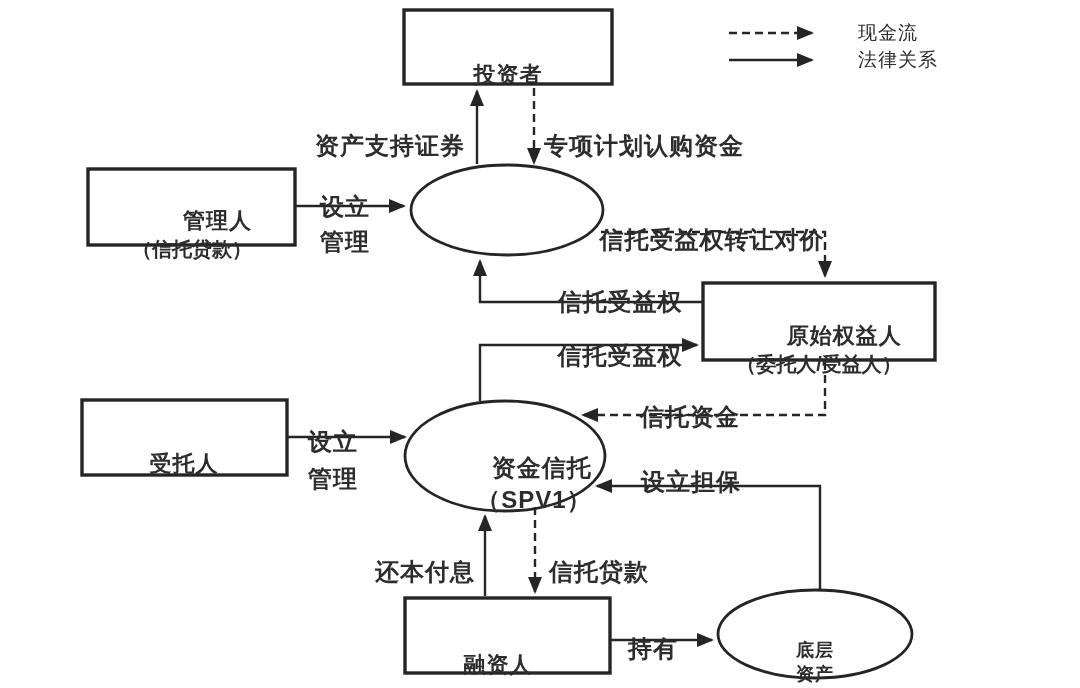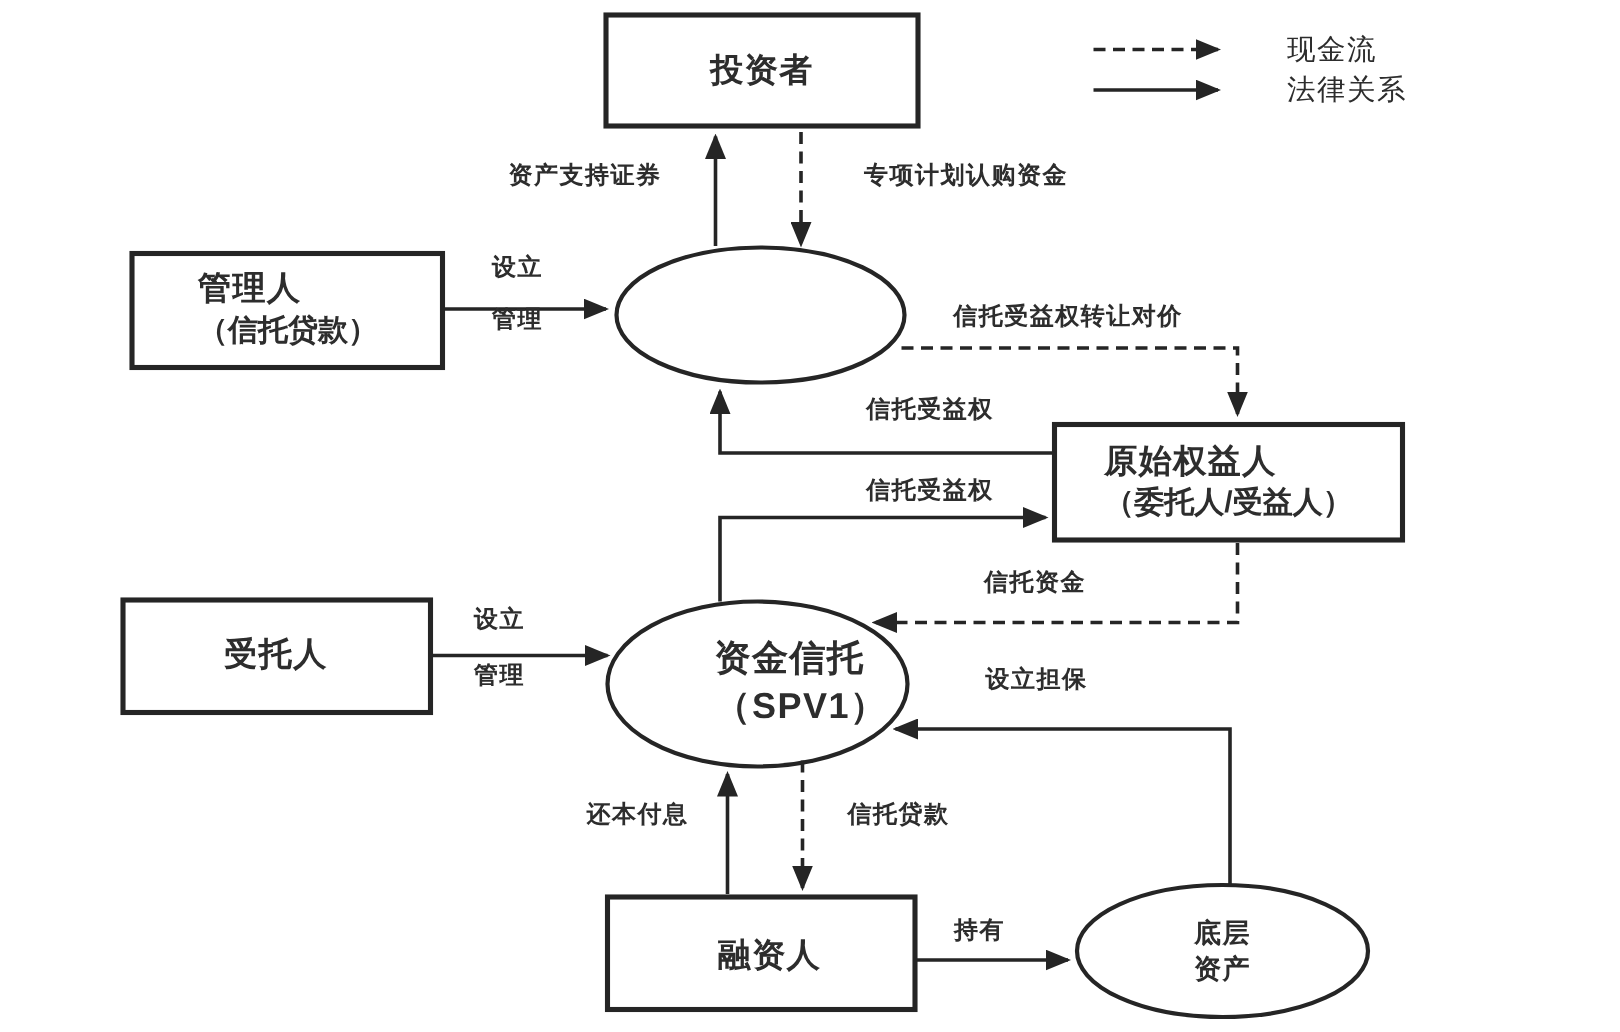--- a/index.html
+++ b/index.html
@@ -10,26 +10,27 @@
     font-family:"Liberation Sans","DejaVu Sans",sans-serif;
     overflow:hidden;
   }
   svg.wires{position:absolute;left:0;top:0;width:1080px;height:688px;}
   .label{
     position:absolute;
     transform:translate(-50%,-50%);
     white-space:nowrap;
     font-weight:bold;
     color:#2d2d2d;
-    text-align:left;
+    text-align:right;
     line-height:1.35;
+    margin-top:28px;
   }
   .node-label{font-size:22px;letter-spacing:1px;}
   .node-label .sub{font-size:20px;letter-spacing:0;}
-  .edge-label{font-size:16px;letter-spacing:1px;}
+  .edge-label{font-size:24px;letter-spacing:1px;}
   .legend-label{
     position:absolute;
     transform:translate(0,-50%);
     white-space:nowrap;
     font-weight:normal;
     font-size:19px;
     color:#2d2d2d;
     letter-spacing:1px;
     margin-left:22px;
   }
@@ -90,21 +91,21 @@
 
   <div class="label node-label two-line" style="left:184px;top:436px;">
     <span>受托人</span>
   </div>
 
   <div class="label node-label two-line" style="left:534px;top:456px;font-size:24px;">
     <span>资金信托</span>
     <span>（SPV1）</span>
   </div>
 
-  <div class="label node-label" style="left:513px;top:637px;">融资人</div>
+  <div class="label node-label" style="left:498px;top:637px;">融资人</div>
 
   <div class="label node-label two-line" style="left:815px;top:634px;font-size:18px;">
     <span>底层</span>
     <span>资产</span>
   </div>
 
   <div class="label edge-label" style="left:390px;top:118px;">资产支持证券</div>
   <div class="label edge-label" style="left:644px;top:118px;">专项计划认购资金</div>
   <div class="label edge-label" style="left:345px;top:179px;">设立</div>
   <div class="label edge-label" style="left:345px;top:214px;">管理</div>

